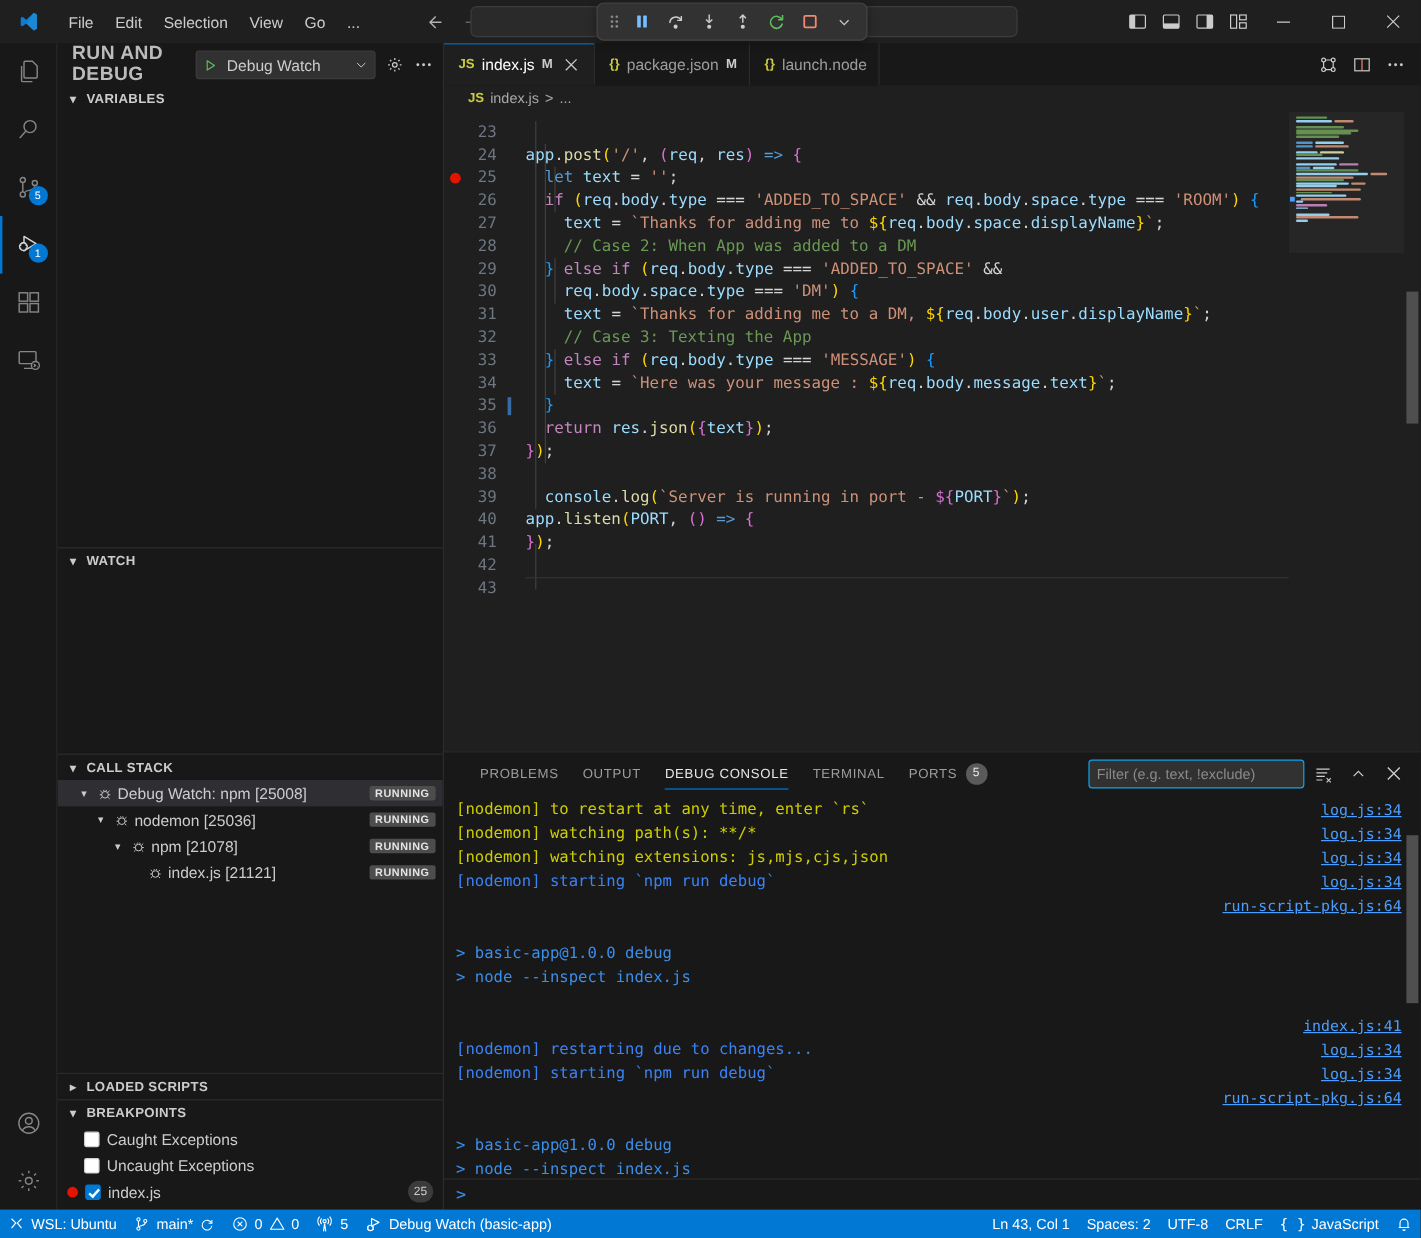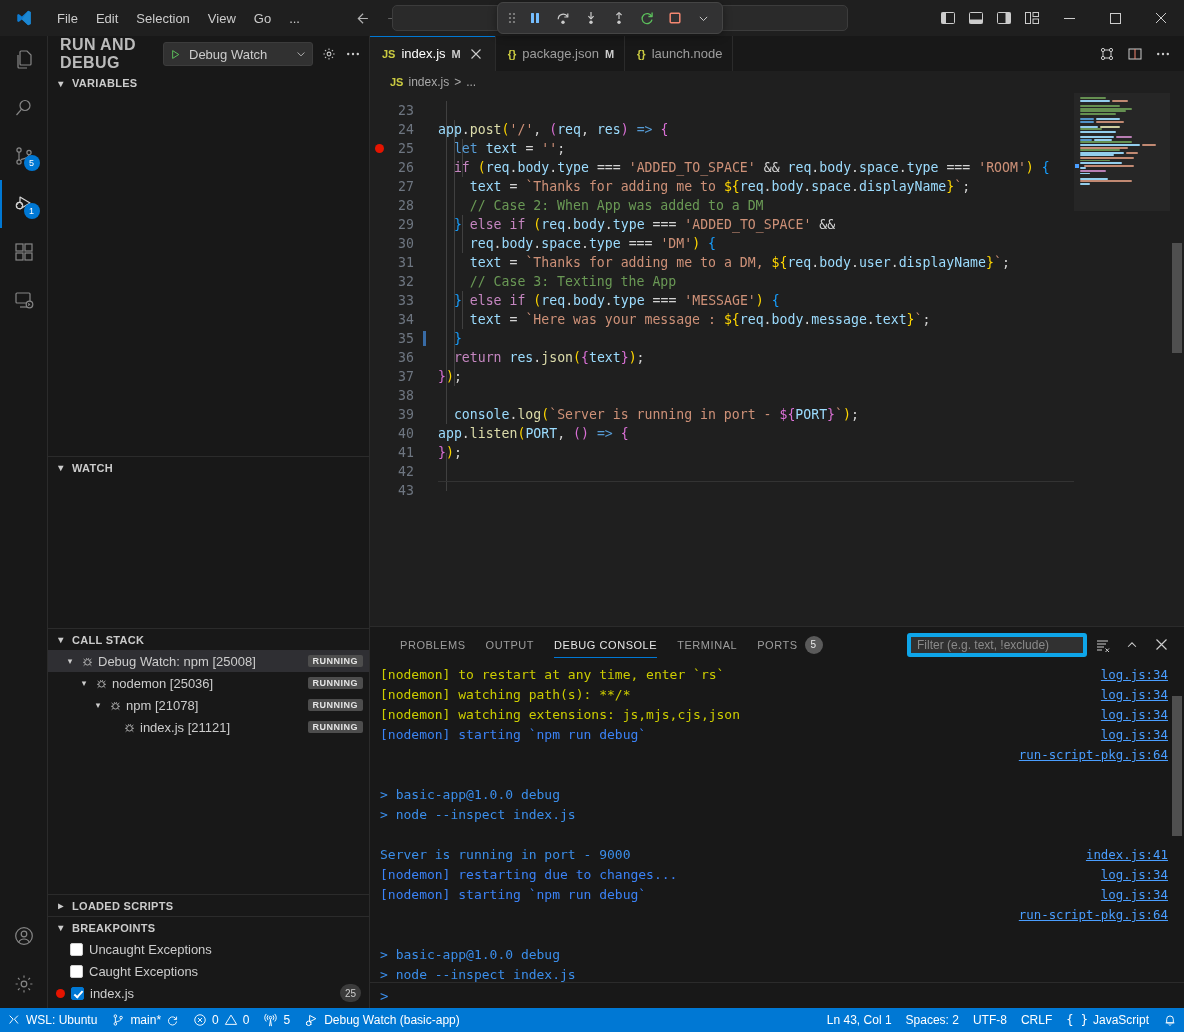--- a/index.html
+++ b/index.html
@@ -211,21 +211,21 @@
   .ptab.active { color: #e7e7e7; }
   .ptab.active::after {
     content: ''; position: absolute; left: 10px; right: 10px; bottom: 4px; height: 1px; background: #0078d4;
   }
   .ptab-badge {
     background: #5a5a5a; color: #eaeaea; border-radius: 9px; min-width: 18px; height: 18px;
     display: flex; align-items: center; justify-content: center; font-size: 10px; padding: 0 5px;
   }
   .panel-right { margin-left: auto; display: flex; align-items: center; gap: 3px; padding-right: 10px; }
   .filter-input {
-    width: 180px; height: 24px; background: #313131; border: 4px solid #0ea5e9; border-radius: 3px;
+    width: 180px; height: 24px; background: #313131; border: 1px solid #0ea5e9; border-radius: 3px;
     color: #cccccc; font-size: 12px; padding: 0 6px; font-family: "Liberation Sans", sans-serif;
   }
   .filter-input::placeholder { color: #8a8a8a; }
 
   .console {
     flex: 1 1 auto; position: relative; overflow: hidden; min-height: 0;
     font-family: "DejaVu Sans Mono", "Liberation Mono", monospace; font-size: 13px; line-height: 20px;
     padding: 3px 0 0 10px;
   }
   .con-line { height: 20px; display: flex; align-items: center; white-space: pre; padding-right: 16px; }
@@ -565,25 +565,25 @@
       </div>
 
       <div class="pane" style="flex:0 0 92px;">
         <div class="pane-header">
           <span class="twisty">▾</span>
           <span>BREAKPOINTS</span>
         </div>
         <div class="pane-body">
           <div class="bp-row">
             <span class="cbx"></span>
-            <span>Uncaught Exceptions</span>
+            <span>Caught Exceptions</span>
           </div>
           <div class="bp-row">
             <span class="cbx"></span>
-            <span>Caught Exceptions</span>
+            <span>Uncaught Exceptions</span>
           </div>
           <div class="bp-row" style="padding-left:8px;">
             <span class="bp-dot"></span>
             <span class="cbx checked"></span>
             <span>index.js</span>
             <span class="bp-count">25</span>
           </div>
         </div>
       </div>
     </div>
@@ -877,21 +877,20 @@
           <div class="con-line">
             <span class="con-msg c-blue">&gt; basic-app@1.0.0 debug</span>
           </div>
           <div class="con-line">
             <span class="con-msg c-blue">&gt; node --inspect index.js</span>
           </div>
           <div class="con-line">
             <span class="con-msg c-grey"></span>
           </div>
           <div class="con-line">
-            <span class="con-msg c-blue">Server is running in port - 9000</span>
             <span class="con-src">index.js:41</span>
           </div>
           <div class="con-line">
             <span class="con-msg c-green">[nodemon] restarting due to changes...</span>
             <span class="con-src">log.js:34</span>
           </div>
           <div class="con-line">
             <span class="con-msg c-green">[nodemon] starting `npm run debug`</span>
             <span class="con-src">log.js:34</span>
           </div>

